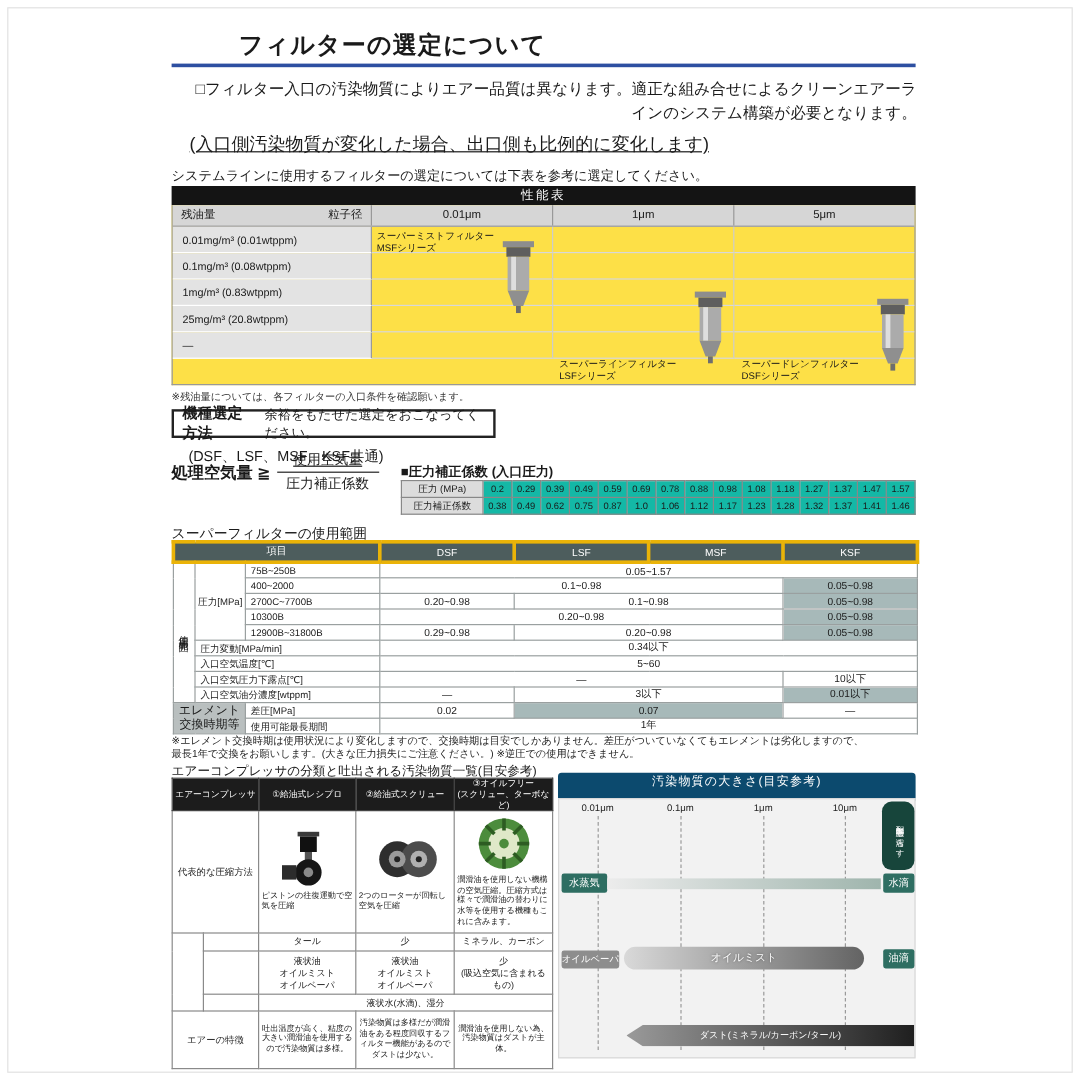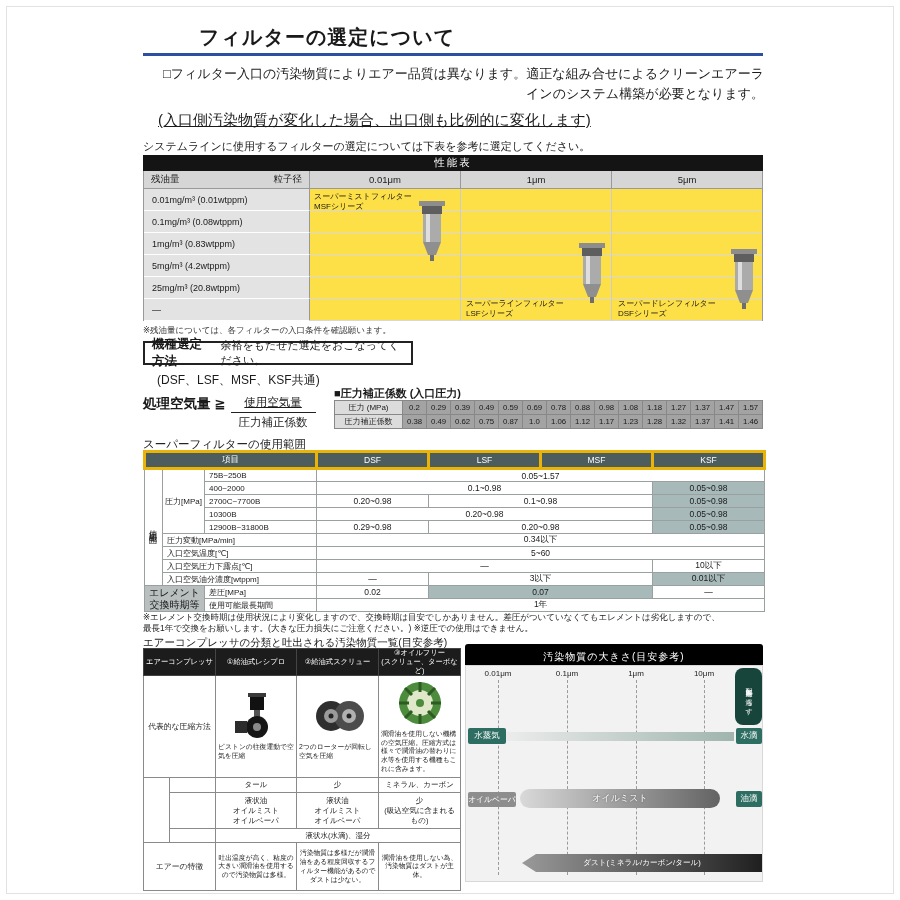--- a/index.html
+++ b/index.html
@@ -41,29 +41,29 @@
   .filt-lsf{left:434px;top:68px;}
   .filt-dsf{left:586px;top:74px;}
   .perf-note{left:143px;top:325px;font-size:8.5px;margin:0;color:#333;}
 
   
   .sel-box{left:143px;top:341px;width:270px;height:24px;border:2px solid #222;
            display:flex;align-items:center;gap:7px;padding:0 7px;background:#fff;}
   .sel-box .t{font-weight:bold;font-size:12.5px;}
   .sel-box .n{font-size:11px;}
   .sel-common{left:157px;top:372px;font-size:12px;margin:0;}
-  .formula{left:143px;top:395px;display:flex;align-items:flex-start;font-size:13.5px;font-weight:bold;}
+  .formula{left:143px;top:376px;display:flex;align-items:center;font-size:13.5px;font-weight:bold;}
   .frac{display:inline-block;text-align:center;font-size:11.5px;font-weight:normal;margin-left:5px;}
   .frac .num{padding:0 8px 2px;text-decoration:underline;}
   .frac .den{border-top:1.5px solid #222;padding:2px 8px 0;}
 
   
   .pc-title{left:334px;top:386px;font-size:11px;font-weight:bold;margin:0;}
   .pc-table{left:334px;top:400px;border-collapse:collapse;font-size:7.8px;}
-  .pc-table td{border:1px solid #888;text-align:center;height:14px;padding:0 1px;min-width:24px;background:#a3a3a3;}
+  .pc-table td{border:1px solid #888;text-align:center;height:14px;padding:0 1px;min-width:24px;background:#14b8a6;}
   .pc-table .lab{background:#dcdcdc;width:68px;font-size:8px;}
 
   
   .usage-title{left:143px;top:437px;font-size:11.5px;margin:0;}
   .usage{left:143px;top:450px;border-collapse:collapse;font-size:8.5px;table-layout:fixed;width:620px;}
   .usage th{background:#4d5d5d;color:#fff;font-weight:normal;height:15px;border:3px solid #eab308;font-size:8.5px;}
   .usage td{border:1px solid #9aa0a0;height:13px;text-align:center;padding:0 2px;background:#fff;overflow:hidden;}
   .u-side{background:#b9bfbf;}
   .vert{writing-mode:vertical-rl;letter-spacing:2px;font-size:8.5px;}
   .u-group{background:#dce0e0;font-size:8px;}
@@ -80,22 +80,22 @@
   .c-label{background:#e2e2e2;font-size:7.8px;}
   .c-method{vertical-align:top;height:102px;}
   .c-cap{font-size:6.8px;text-align:left;line-height:1.3;margin:2px 0 0;}
   .c-poll{background:#2f6f6f;color:#fff;}
   .c-sub{background:#5c9494;color:#fff;font-size:7.8px;}
   .c-feat{font-size:6.8px;text-align:left;vertical-align:top;line-height:1.3;height:48px;}
   .c-oil span{display:block;line-height:1.35;}
 
   
   .chart{left:465px;top:644px;width:298px;height:238px;}
-  .chart-title{height:25px;background:#000000;color:#fff;font-size:10px;display:flex;
-               align-items:center;justify-content:center;border-radius:3px;letter-spacing:1px;}
+  .chart-title{height:25px;background:#0c4a6e;color:#fff;font-size:10px;display:flex;
+               justify-content:center;border-radius:3px;letter-spacing:1px;}
   .chart-body{position:absolute;top:21px;left:0;right:0;bottom:0;background:#f2f2f2;border:1px solid #d8d8d8;}
   .tick{position:absolute;font-size:8px;top:3px;transform:translateX(-50%);color:#222;}
   .gline{position:absolute;top:14px;bottom:6px;border-left:1px dashed #9a9a9a;width:0;}
   .box-teal{position:absolute;background:#2e6e62;color:#fff;display:flex;align-items:center;
             justify-content:center;font-size:8.5px;border-radius:2px;}
   .vapor{left:2px;top:62px;width:38px;height:16px;}
   .vapor-band{position:absolute;left:40px;top:66px;width:228px;height:9px;
               background:linear-gradient(to right,#ececec,#9fb5ad);}
   .wdrop{left:270px;top:62px;width:26px;height:16px;}
   .ovap{position:absolute;left:2px;top:126px;width:48px;height:15px;background:#8d8d8d;color:#fff;
@@ -144,26 +144,20 @@
       <div class="perf-cell"></div>
     </div>
   <div class="perf-row">
       <div class="perf-label">0.1mg/m³ (0.08wtppm)</div>
       <div class="perf-cell"></div>
       <div class="perf-cell"></div>
       <div class="perf-cell"></div>
     </div>
   <div class="perf-row">
       <div class="perf-label">1mg/m³ (0.83wtppm)</div>
-      <div class="perf-cell"></div>
-      <div class="perf-cell"></div>
-      <div class="perf-cell"></div>
-    </div>
-  <div class="perf-row">
-      <div class="perf-label">5mg/m³ (4.2wtppm)</div>
       <div class="perf-cell"></div>
       <div class="perf-cell"></div>
       <div class="perf-cell"></div>
     </div>
   <div class="perf-row">
       <div class="perf-label">25mg/m³ (20.8wtppm)</div>
       <div class="perf-cell"></div>
       <div class="perf-cell"></div>
       <div class="perf-cell"></div>
     </div>

